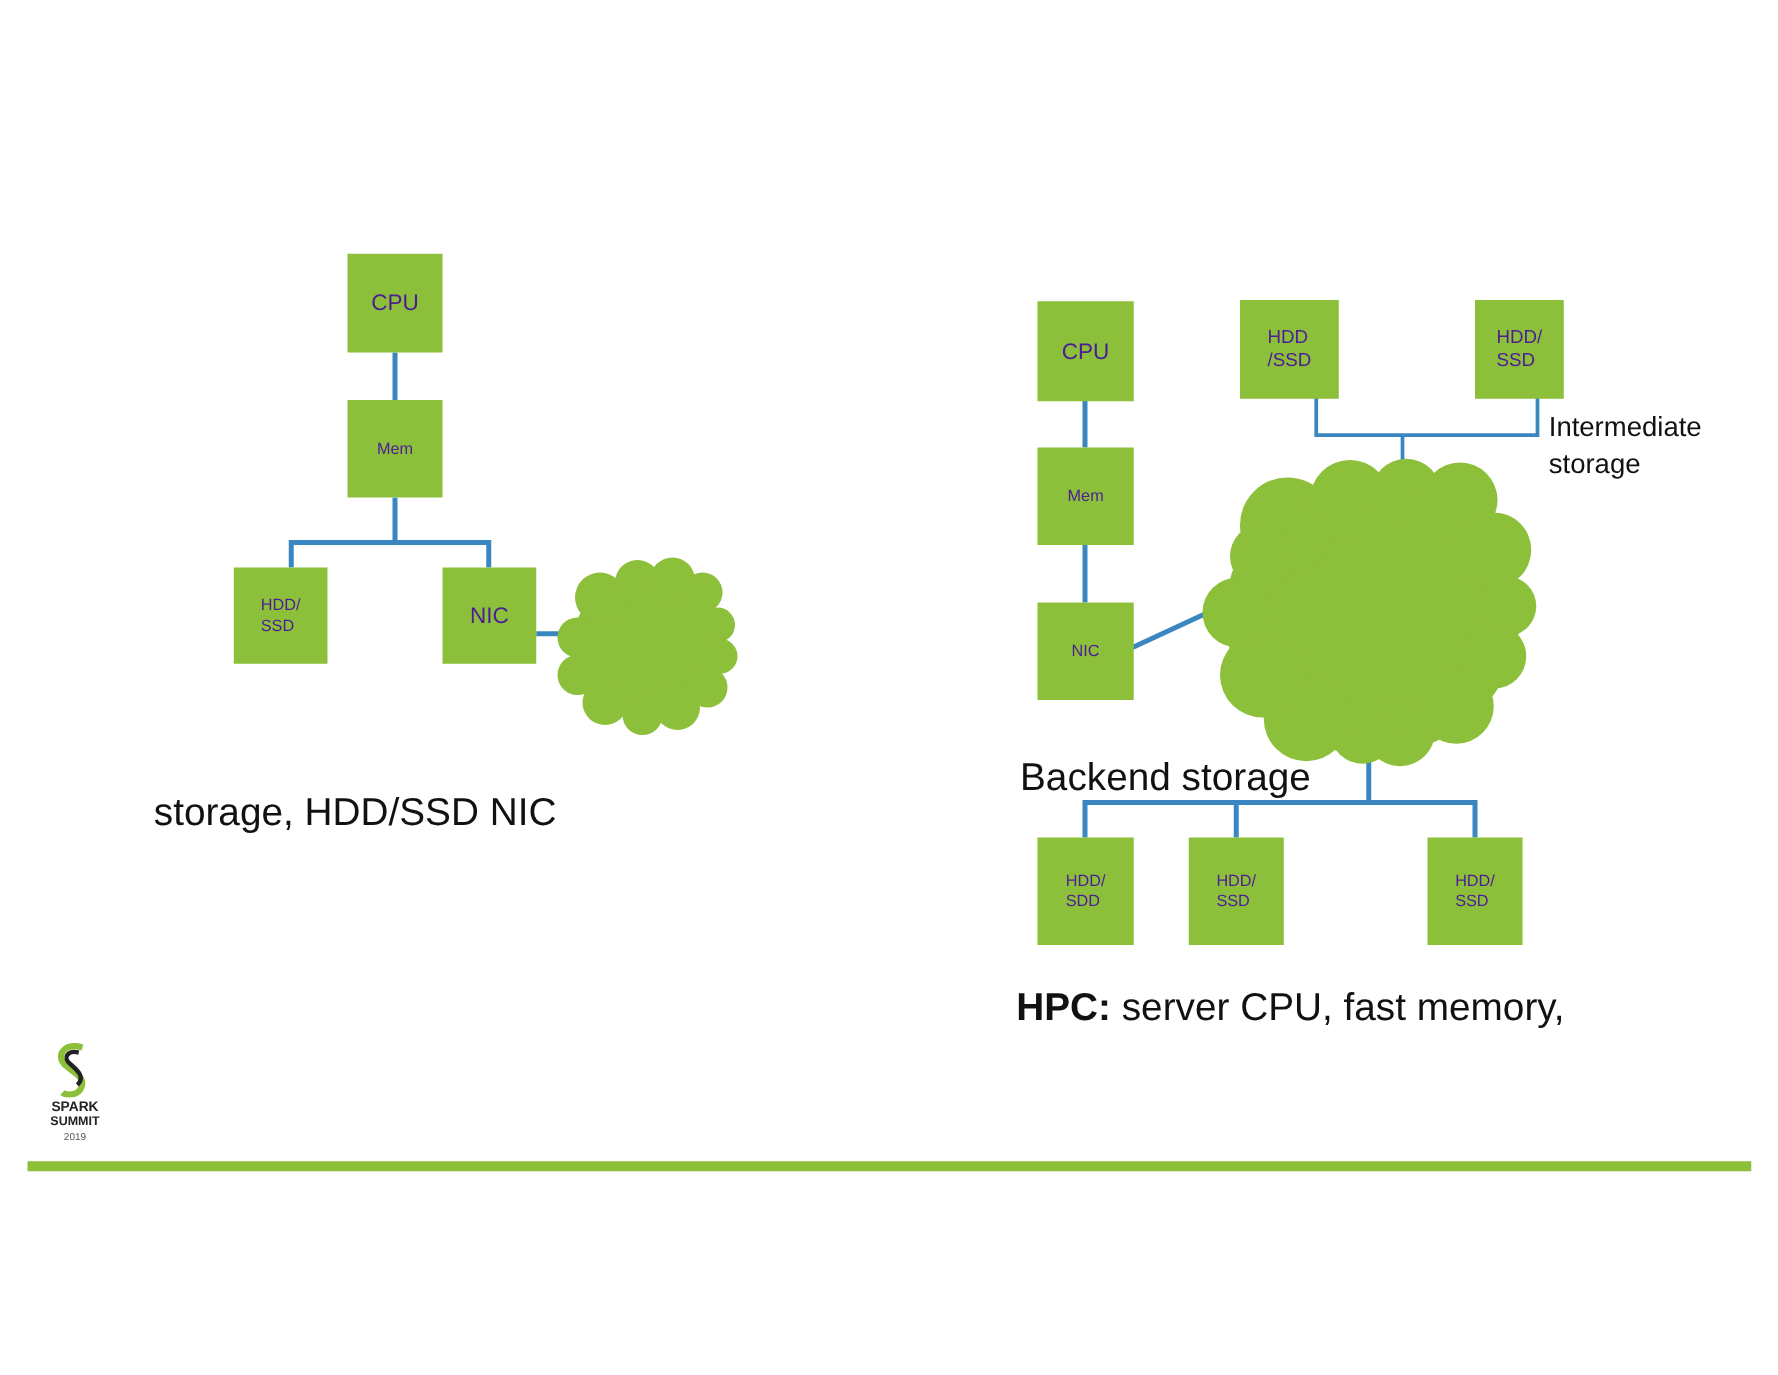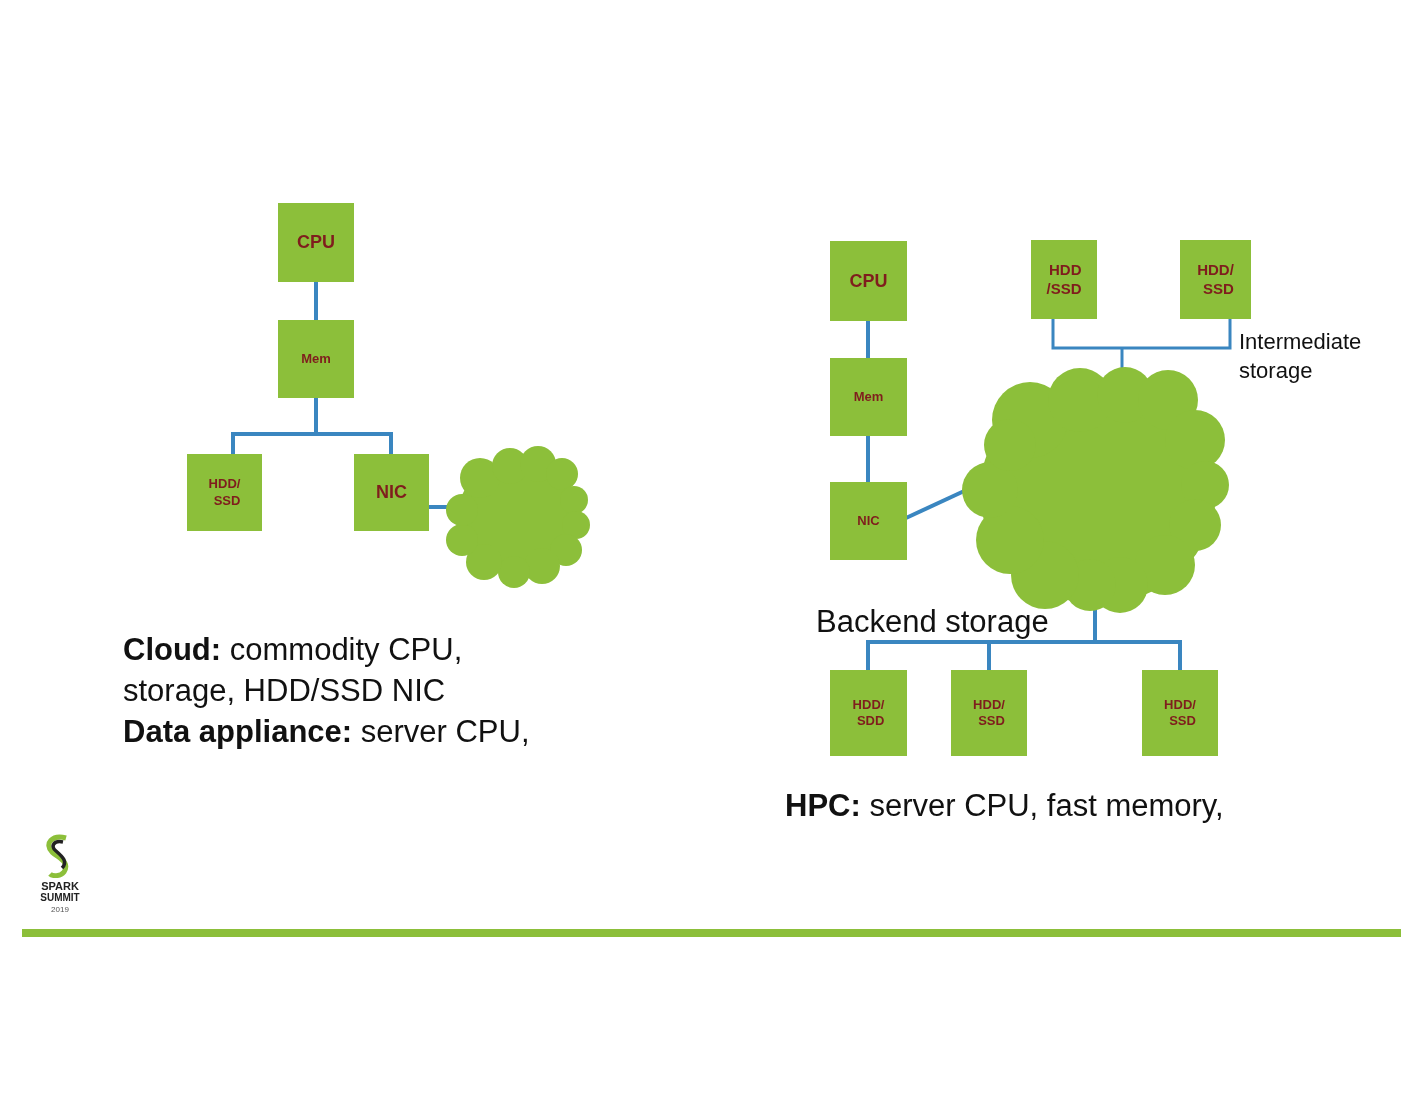--- a/index.html
+++ b/index.html
@@ -1,17 +1,17 @@
 <!DOCTYPE html>
 <html><head>
 <meta charset="utf-8">
 <style>
   html, body { margin:0; padding:0; background:#ffffff; }
   body { width:1422px; height:1100px; position:relative; overflow:hidden; font-family:"Liberation Sans", sans-serif; }
-  .box { position:absolute; background:#8cbf3a; color:#7f1d1d; font-weight:bold; display:flex; align-items:center; justify-content:center; text-align:right; font-family:"Liberation Sans", sans-serif; line-height:1.25; }
+  .box { position:absolute; background:#8cbf3a; color:#4c1d95; font-weight:normal; display:flex; align-items:center; justify-content:center; text-align:left; font-family:"Liberation Sans", sans-serif; line-height:1.25; }
   .box span { white-space:pre-line; }
   .f18 { font-size:18px; }
   .f17 { font-size:13px; }
   .f15 { font-size:15px; }
   svg.lines { position:absolute; left:0; top:0; }
   .caption { position:absolute; font-size:31px; color:#111; line-height:41px; font-family:"Liberation Sans", sans-serif; }
   .caption b { font-weight:bold; }
   .label { position:absolute; color:#111; font-family:"Liberation Sans", sans-serif; }
   .bottom-bar { position:absolute; left:22px; top:929px; width:1379px; height:8px; background:#8cbf3a; }
   .logo { position:absolute; left:30px; top:832px; width:60px; height:90px; }
@@ -81,35 +81,33 @@
   </div>
 <div class="box f17" style="left:187px;top:454px;width:75px;height:77px;">
     <span>HDD/
 SSD</span>
   </div>
 <div class="box f18" style="left:354px;top:454px;width:75px;height:77px;">
     <span>NIC</span>
   </div>
 
 <div class="caption" style="left:123px;top:629px;">
-  <div><b>Cloud:</b><span style="white-space:pre"> commodity CPU,</span></div>
   <div>storage, HDD/SSD NIC</div>
-  <div><b>Data appliance:</b><span style="white-space:pre"> server CPU,</span></div>
 </div>
 
 <div class="box f18" style="left:830px;top:241px;width:77px;height:80px;">
     <span>CPU</span>
   </div>
 <div class="box f17" style="left:830px;top:358px;width:77px;height:78px;">
     <span>Mem</span>
   </div>
 <div class="box f17" style="left:830px;top:482px;width:77px;height:78px;">
     <span>NIC</span>
   </div>
-<div class="box f15" style="left:1031px;top:240px;width:66px;height:79px;">
+<div class="box f15" style="left:992px;top:240px;width:79px;height:79px;">
     <span>HDD
 /SSD</span>
   </div>
 <div class="box f15" style="left:1180px;top:240px;width:71px;height:79px;">
     <span>HDD/
 SSD</span>
   </div>
 <div class="box f17" style="left:830px;top:670px;width:77px;height:86px;">
     <span>HDD/
 SDD</span>
@@ -122,21 +120,21 @@
     <span>HDD/
 SSD</span>
   </div>
 
 <div class="label" style="left:1239px;top:327px;font-size:22px;line-height:29px;">
   <div>Intermediate</div>
   <div>storage</div>
 </div>
 <div class="label" style="left:816px;top:603px;font-size:31px;line-height:38px;">Backend storage</div>
 
-<div class="caption" style="left:785px;top:785px;">
+<div class="caption" style="left:813px;top:785px;">
   <div><b>HPC:</b><span style="white-space:pre"> server CPU, fast memory,</span></div>
 </div>
 
 <div class="logo">
   <svg width="60" height="46" viewBox="0 0 60 46">
     <path d="M36 6 C22 2 14 12 22 20 C30 27 40 30 34 40 C30 45 22 44 20 42" stroke="#8cbf3a" stroke-width="5" fill="none"></path>
     <path d="M33 10 C24 8 20 14 26 19 C33 25 38 30 32 36" stroke="#222" stroke-width="3.5" fill="none"></path>
   </svg>
   <div class="logo-text" style="top:48px;font-size:11px;">SPARK</div>
   <div class="logo-text" style="top:60px;font-size:10px;">SUMMIT</div>

